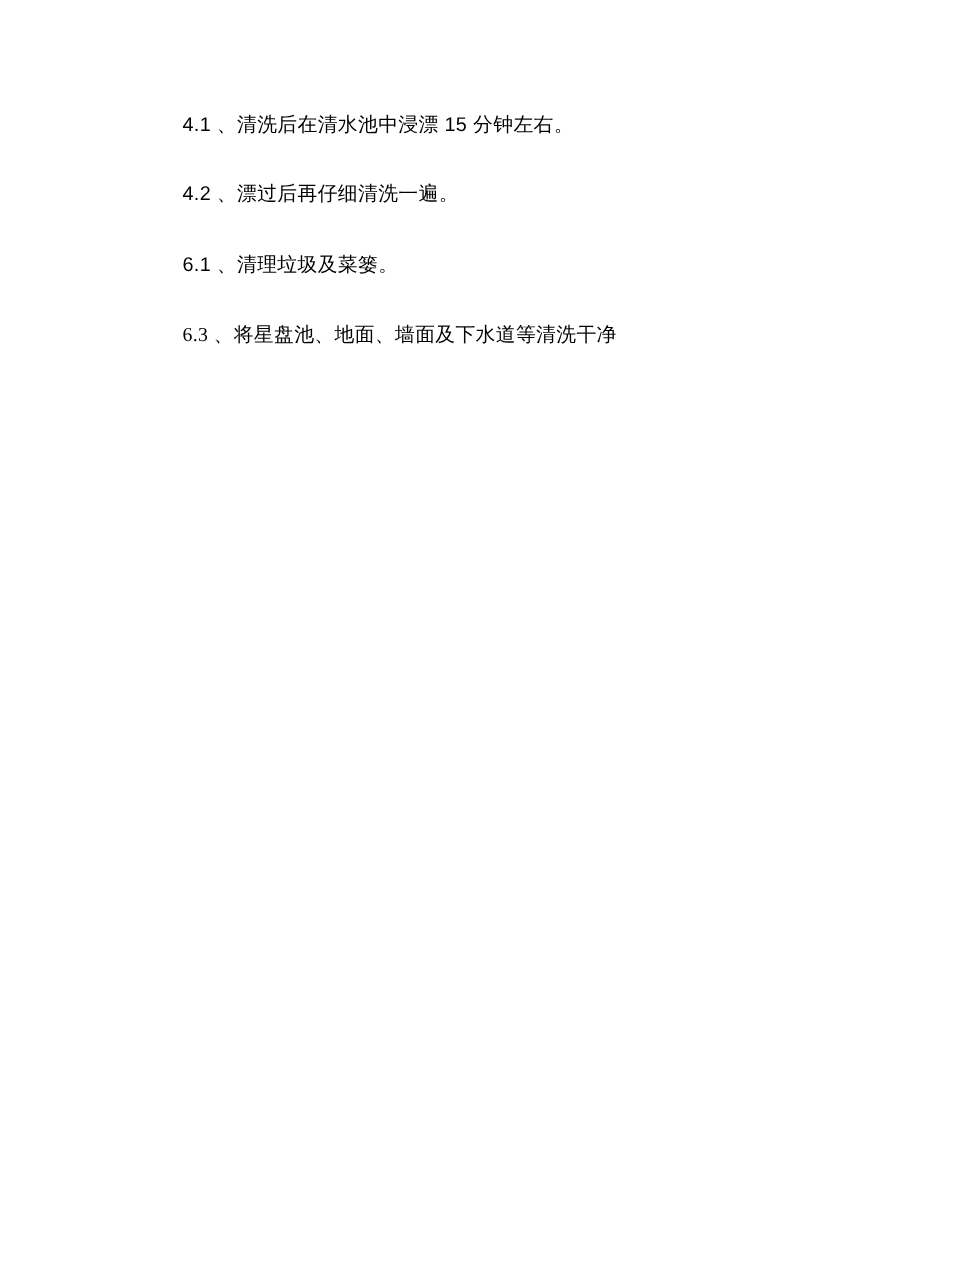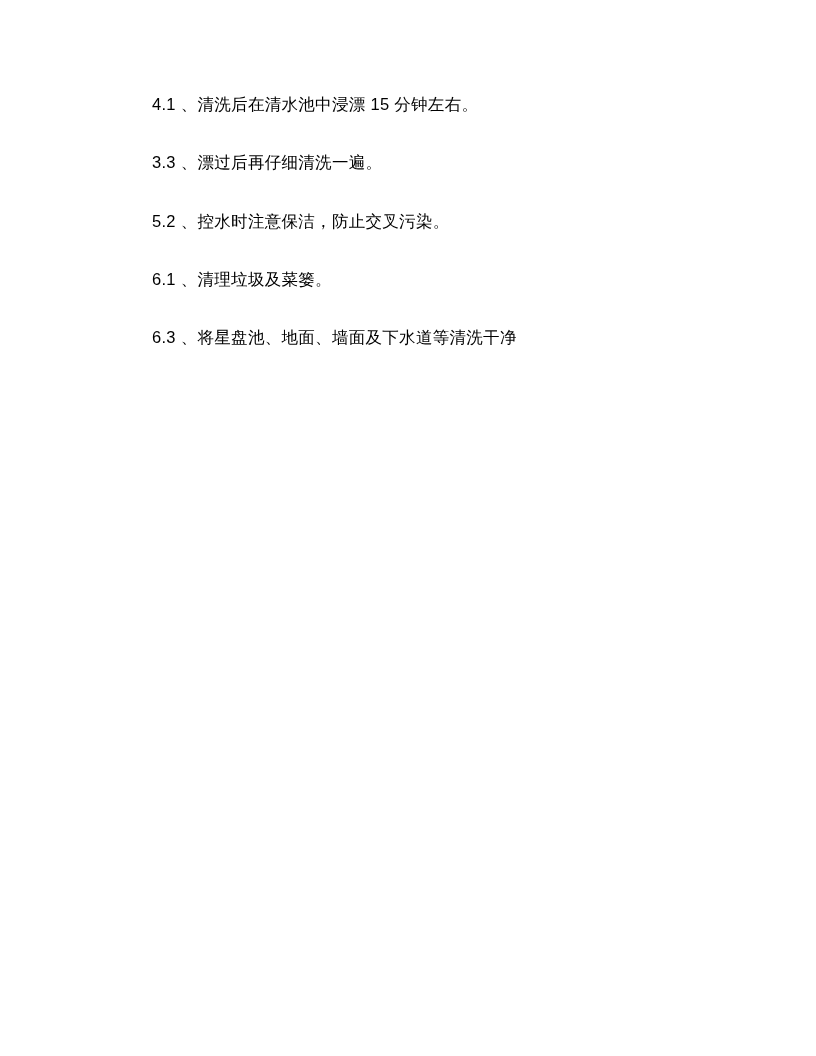--- a/index.html
+++ b/index.html
@@ -27,26 +27,26 @@
   .para {
     font-size: 16.5px;
     line-height: 1.5;
     letter-spacing: 0.3px;
     margin: 0 0 33.5px 0;
     white-space: pre-wrap;
     color: #000000;
   }
   .para:last-child {
     margin-bottom: 0;
+    font-family: Liberation Serif, serif;
   }
 </style>
 </head>
 <body>
 
 <div class="page">
   <div class="doc-body">
     <p class="para">4.1 、清洗后在清水池中浸漂 15 分钟左右。</p>
-    <p class="para">3.3 、漂过后再仔细清洗一遍。</p>
-    <p class="para">5.2 、控水时注意保洁，防止交叉污染。</p>
+    <p class="para">4.2 、漂过后再仔细清洗一遍。</p>
     <p class="para">6.1 、清理垃圾及菜篓。</p>
     <p class="para">6.3 、将星盘池、地面、墙面及下水道等清洗干净</p>
   </div>
 </div>
 
 </body></html>

